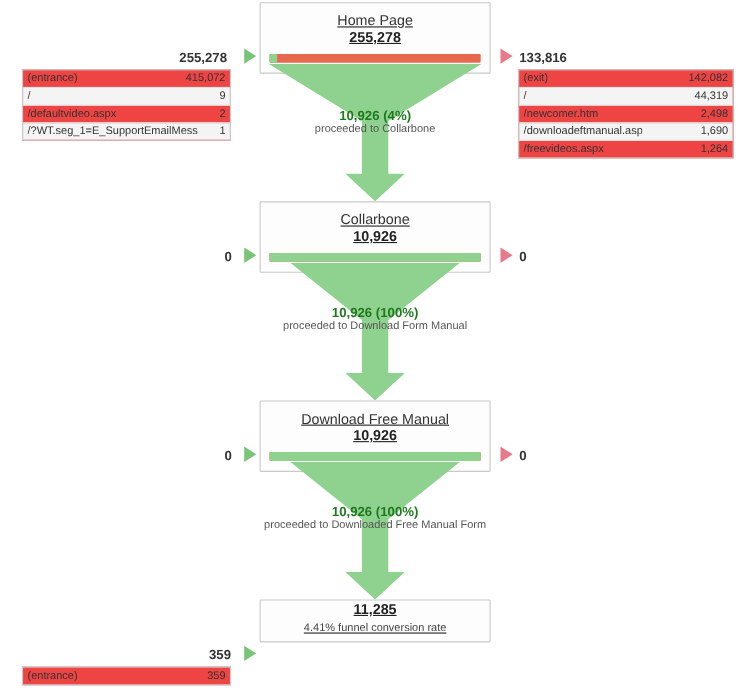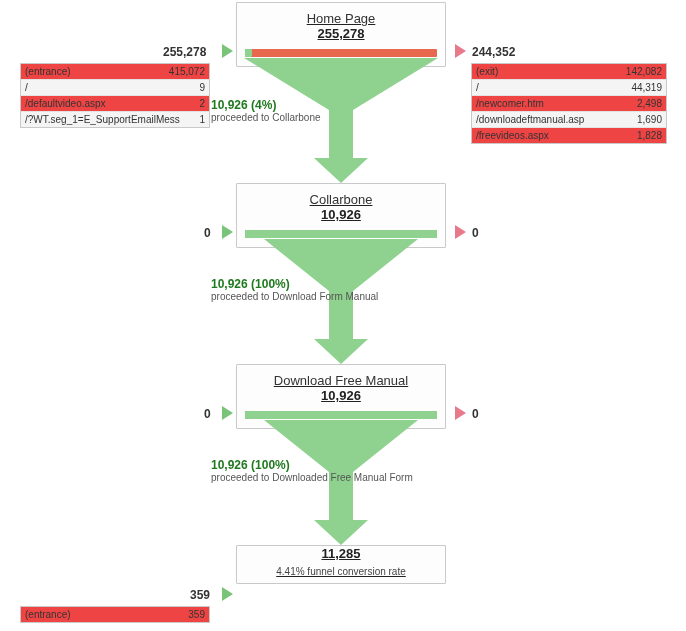--- a/index.html
+++ b/index.html
@@ -113,21 +113,21 @@
   }
   .side-table .row:last-child { border-bottom: none; justify-content: space-between; }
   .side-table .row:nth-child(even) { background: #f4f4f4; }
   .side-table .k { color: #333; overflow: hidden; white-space: nowrap; }
   .side-table .v { color: #333; text-align: right; padding-left: 6px; }
 
   
   .connector { position: absolute; }
   .conn-label {
     position: absolute;
-    text-align: left;
+    text-align: center;
     width: 260px;
   }
   .conn-main {
     font-size: 12px;
     font-weight: bold;
     color: #1f7a1f;
     line-height: 14px;
   }
   .conn-sub {
     font-size: 10px;
@@ -146,21 +146,21 @@
     <div class="bar-area">
       <div class="bar-bg"></div>
       <div class="bar-green" style="width:7px;"></div>
     </div>
   </div>
 
   <div class="side-num" style="left:163px; top:45px;">255,278</div>
   <div class="tri tri-green-right" style="left:222px; top:44px;"></div>
 
   <div class="tri tri-red-right" style="left:455px; top:44px;"></div>
-  <div class="side-num" style="left:472px; top:45px;">244,352</div>
+  <div class="side-num" style="left:472px; top:45px;">133,816</div>
 
   <div class="side-table" style="left:20px; top:63px; width:190px;">
     <div class="row">
       <span class="k">(entrance)</span>
       <span class="v">415,072</span>
     </div>
     <div class="row">
       <span class="k">/</span>
       <span class="v">9</span>
     </div>
@@ -186,21 +186,21 @@
     <div class="row">
       <span class="k">/newcomer.htm</span>
       <span class="v">2,498</span>
     </div>
     <div class="row">
       <span class="k">/downloadeftmanual.asp</span>
       <span class="v">1,690</span>
     </div>
     <div class="row">
       <span class="k">/freevideos.aspx</span>
-      <span class="v">1,828</span>
+      <span class="v">1,264</span>
     </div>
   </div>
 
   <svg class="connector" style="left:236px; top:58px;" width="210" height="125" viewBox="0 0 210 125">
     <path d="M 8 0 L 202 0 L 117 52 L 117 100 L 132 100 L 105 125 L 78 100 L 93 100 L 93 52 Z" fill="#8fd18f"></path>
   </svg>
   <div class="conn-label" style="left:211px; top:98px;">
     <div class="conn-main">10,926 (4%)</div>
     <div class="conn-sub">proceeded to Collarbone</div>
   </div>

